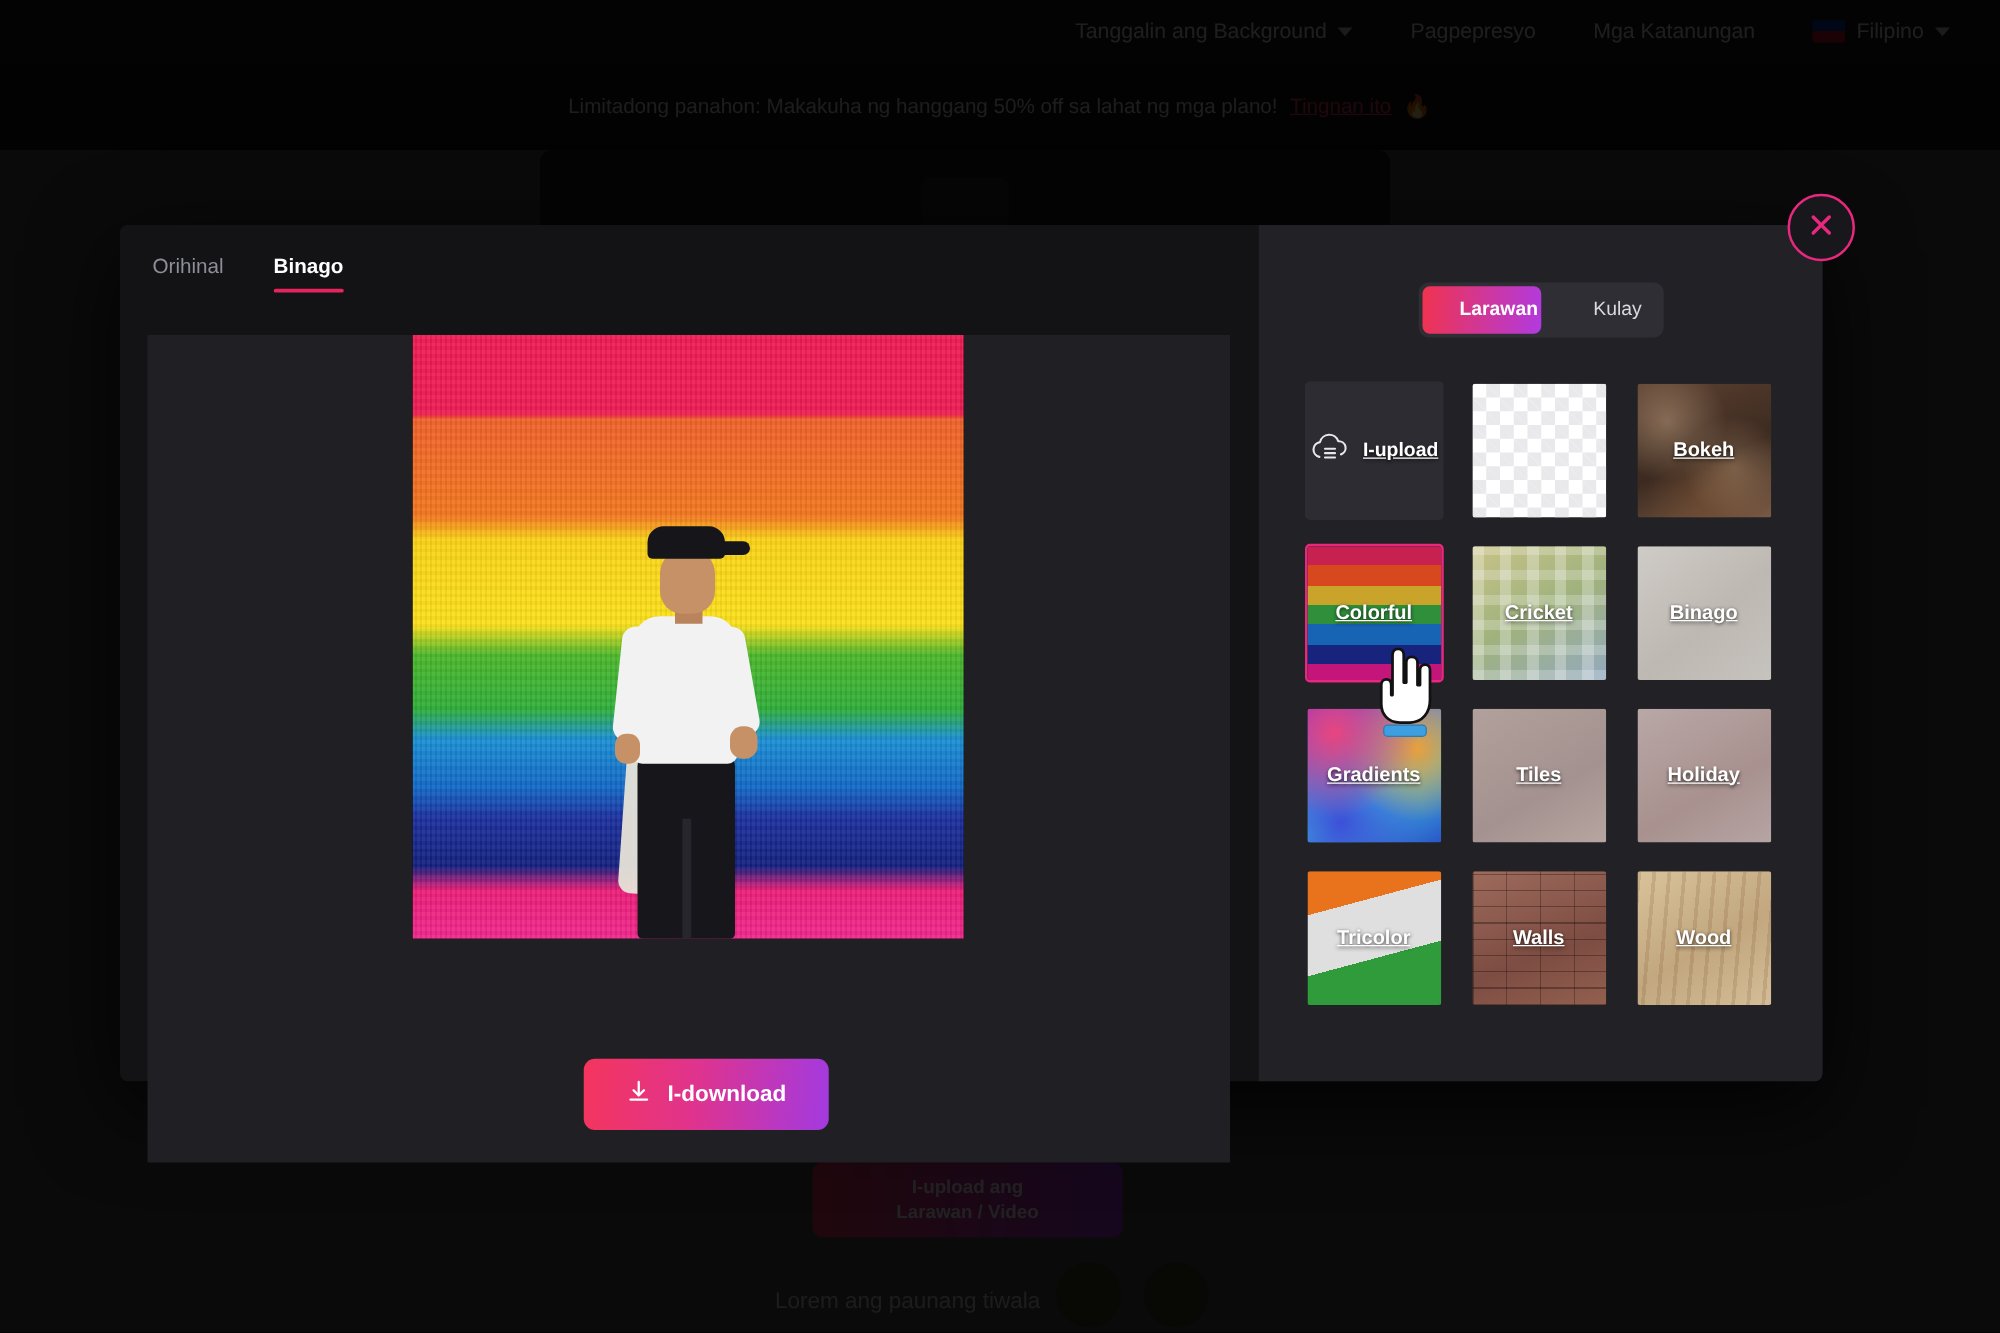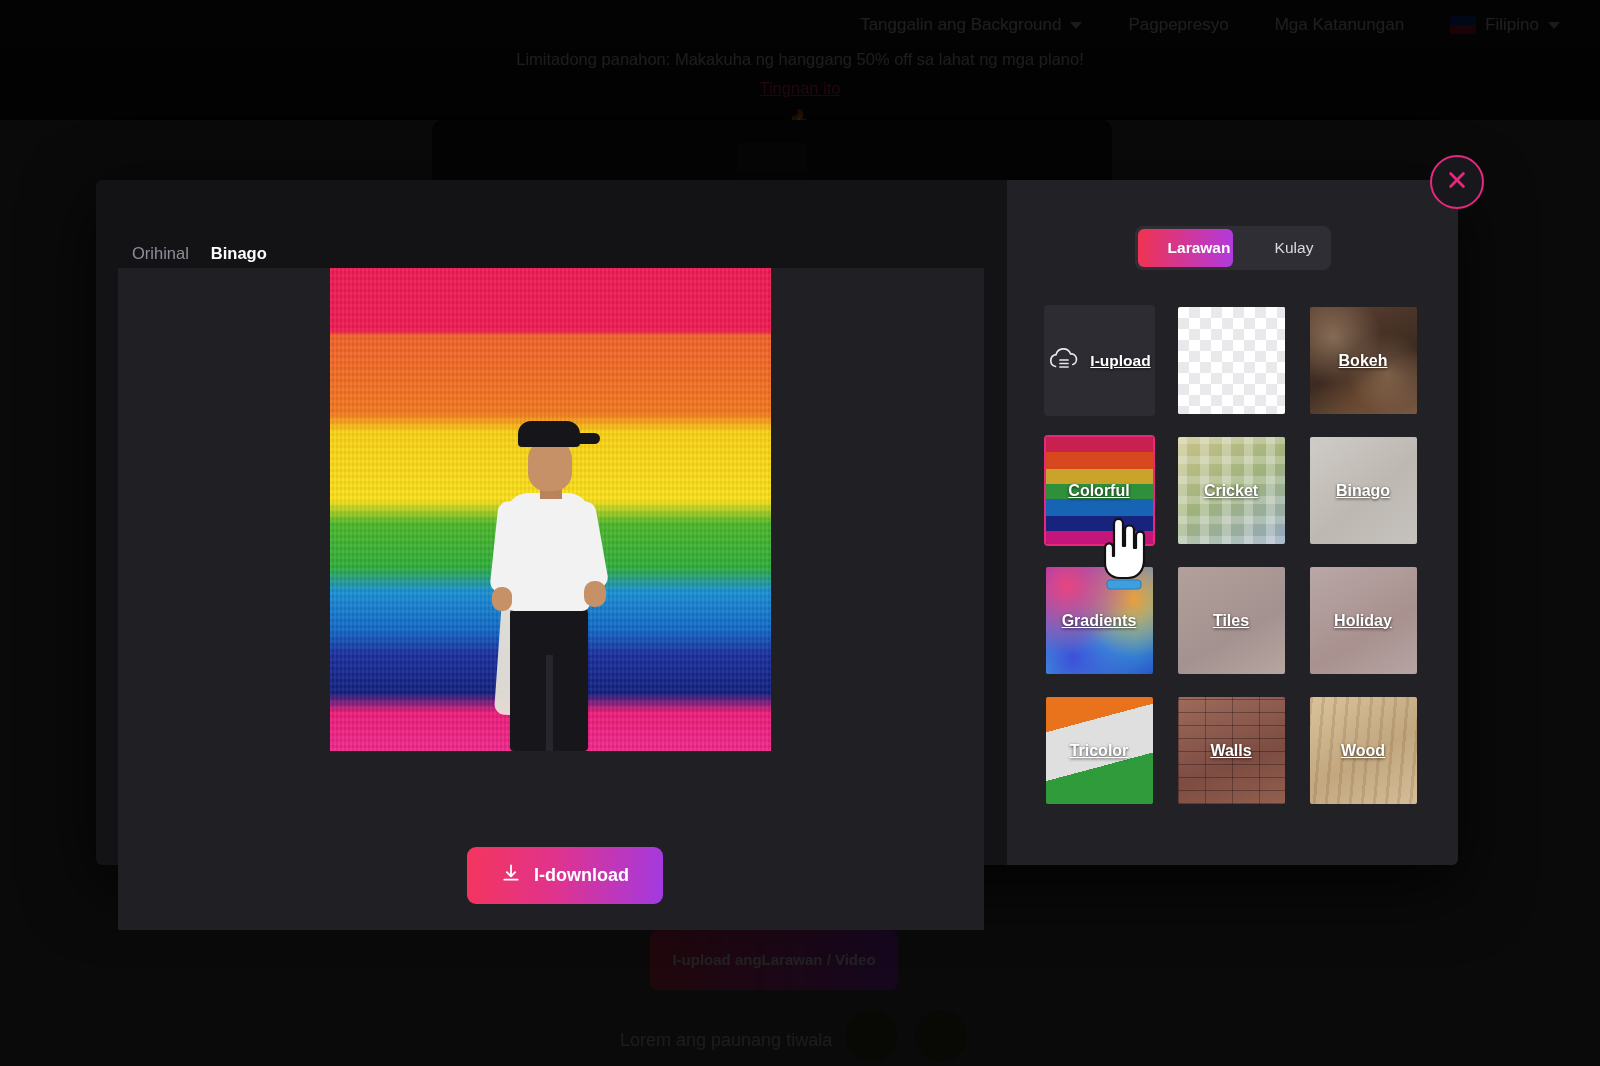--- a/index.html
+++ b/index.html
@@ -21,53 +21,53 @@
     color: #e9e9ee; font-size: 17px;
   }
   .bg-nav .nav-item { display: flex; align-items: center; gap: 9px; white-space: nowrap; }
   .chev { width: 0; height: 0; border-left: 6px solid transparent; border-right: 6px solid transparent;
           border-top: 7px solid #cfcfd6; display: inline-block; }
   .flag-ic { width: 26px; height: 18px; border-radius: 2px;
              background: linear-gradient(to bottom,#0038a8 0 50%,#ce1126 50% 100%); }
 
   .bg-banner {
     position: absolute; top: 50px; left: 0; right: 0; height: 70px;
-    background: #131316; display: flex; align-items: center; 
-    gap: 10px; color: #dcdce3; font-size: 16.5px; flex-direction: column;
+    background: #131316; display: flex; align-items: center; justify-content: center;
+    gap: 10px; color: #dcdce3; font-size: 16.5px;
   }
   .bg-banner .promo-link { color: #f2325c; text-decoration: underline; }
   .bg-banner .fire { font-size: 18px; }
 
   .bg-card {
     position: absolute; left: 432px; top: 120px; width: 680px; height: 560px;
     background: #1c1c20; border-radius: 10px;
   }
   .bg-card .ph { position: absolute; left: 50%; transform: translateX(-50%); background: #2b2b31; border-radius: 6px;}
   .bg-ph1 { top: 22px; width: 70px; height: 62px; }
   .bg-ph2 { top: 98px; width: 360px; height: 34px; }
 
   .bg-cta {
     position: absolute; left: 650px; top: 930px; width: 248px; height: 60px;
     border-radius: 8px; background: linear-gradient(90deg,#f4365e,#a836e8);
-    display: flex; flex-direction: row; align-items: center; justify-content: center;
+    display: flex; flex-direction: column; align-items: center; justify-content: center;
     color: #fff; font-size: 15px; font-weight: bold; line-height: 1.35;
   }
   .bg-footnote { position: absolute; left: 620px; top: 1030px; color: #d9d9e0; font-size: 18px; }
   .bg-dot { position: absolute; top: 1010px; width: 52px; height: 52px; border-radius: 50%; background: #3d3a24; }
 
   
   .modal {
     position: absolute; left: 96px; top: 180px; width: 1362px; height: 685px;
     background: #131316; border-radius: 6px; display: flex;
     box-shadow: 0 20px 70px rgba(0,0,0,.8);
   }
 
   .left-pane { width: 911px; position: relative; padding: 24px 0 0 0; }
 
-  .tabs { display: flex; gap: 22px; padding-left: 36px; margin-top: 40px; }
+  .tabs { display: flex; gap: 40px; padding-left: 26px; }
   .tab { position: relative; font-size: 16.5px; color: #8e8e99; padding-bottom: 11px; cursor: pointer; }
   .tab.active { color: #fff; font-weight: bold; }
   .tab.active::after {
     content: ""; position: absolute; left: 0; right: 0; bottom: 0; height: 3px;
     background: #e8245f; border-radius: 2px;
   }
 
   .canvas {
     position: absolute; left: 22px; top: 88px; width: 866px; height: 662px;
     background: #202024;

